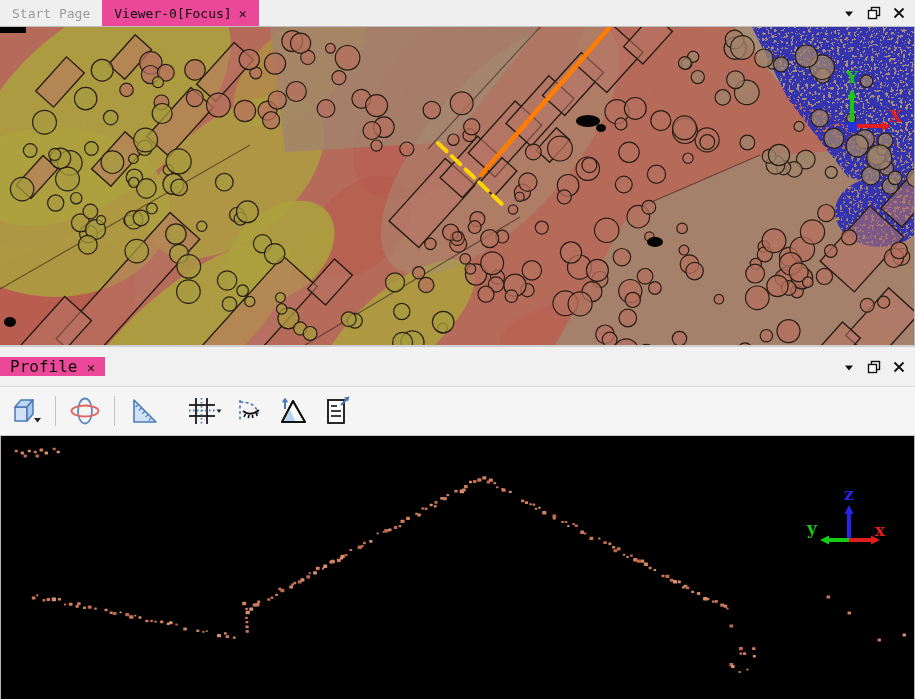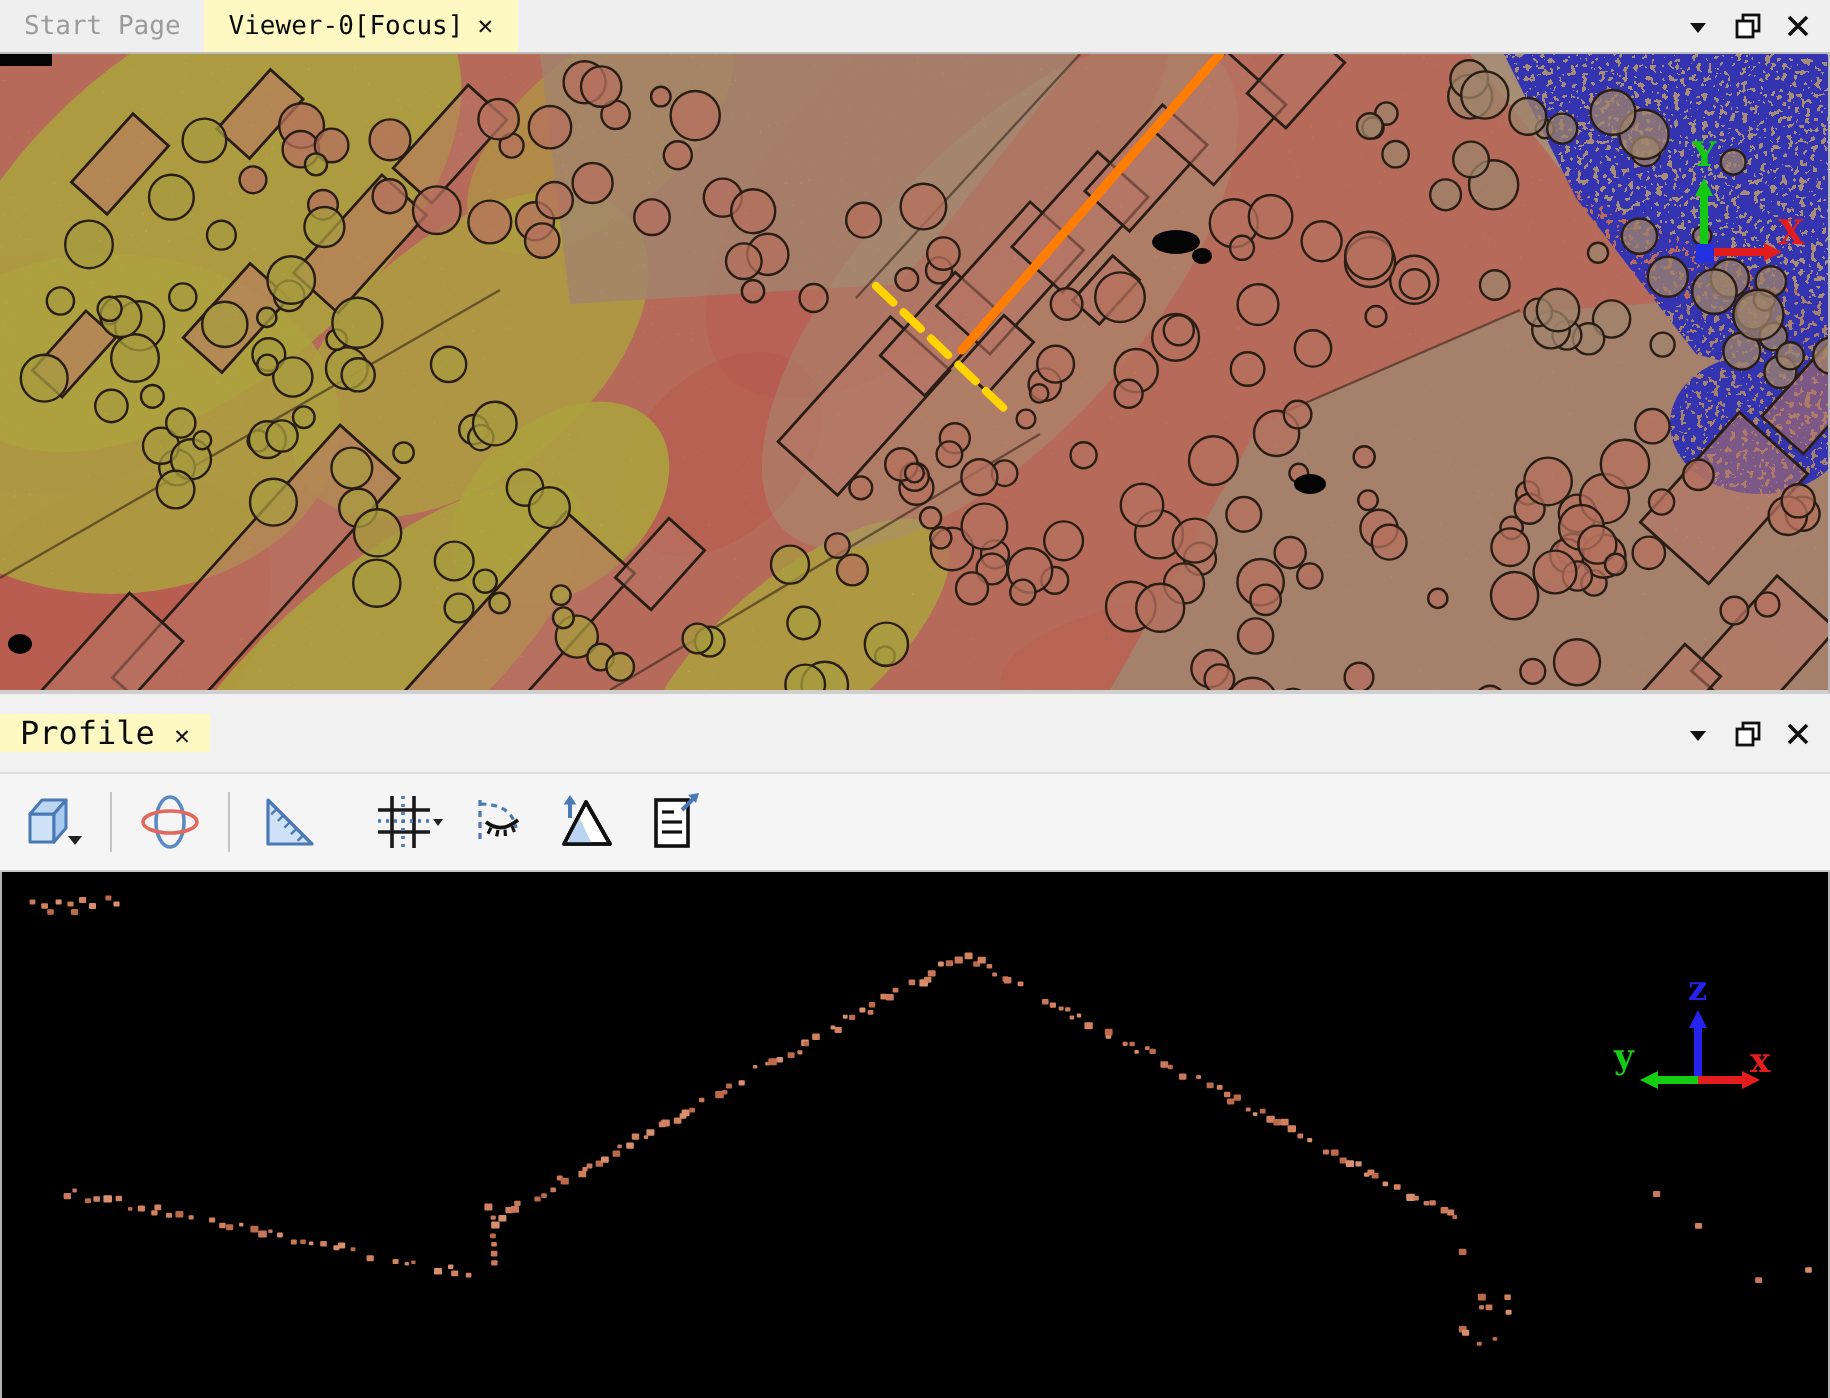--- a/index.html
+++ b/index.html
@@ -5,21 +5,21 @@
   * { box-sizing: border-box; margin: 0; padding: 0; }
   html,body { width: 915px; height: 699px; overflow: hidden; background:#fff;
               font-family: "DejaVu Sans Mono", "Liberation Mono", monospace; }
 
   
   .tabbar { height:27px; background:#efefef; border-bottom:1px solid #bdbdbd;
             display:flex; align-items:center; }
   .tabbar .tab { display:flex; align-items:center; gap:7px; padding:0 12px;
                  height:100%; font-size:13px; cursor:default; white-space:nowrap; }
   .tab.inactive { color:#9b9b9b; }
-  .tab.active   { color:#0a0a0a; background:#fef9c3; }
+  .tab.active   { color:#0a0a0a; background:#ec4899; }
   .tab-close { font-size:13px; font-weight:bold; color:#111; line-height:1; }
   .win-controls { margin-left:auto; display:flex; align-items:center; gap:9px; padding-right:8px; }
   .win-btn { width:16px; height:16px; display:flex; align-items:center; justify-content:center; cursor:default; }
 
   
   #map-wrap { height:320px; border-bottom:2px solid #cfcfcf; border-right:1px solid #b9b9b9; background:#e0836e; }
   #map-wrap svg { display:block; }
 
   .ptabbar { height:40px; background:#f1f1f1; border-bottom:1px solid #dcdcdc;
              display:flex; align-items:center; }

